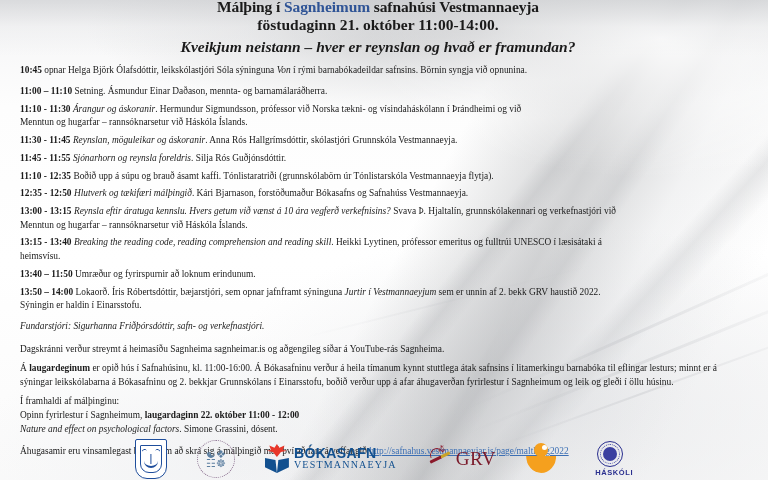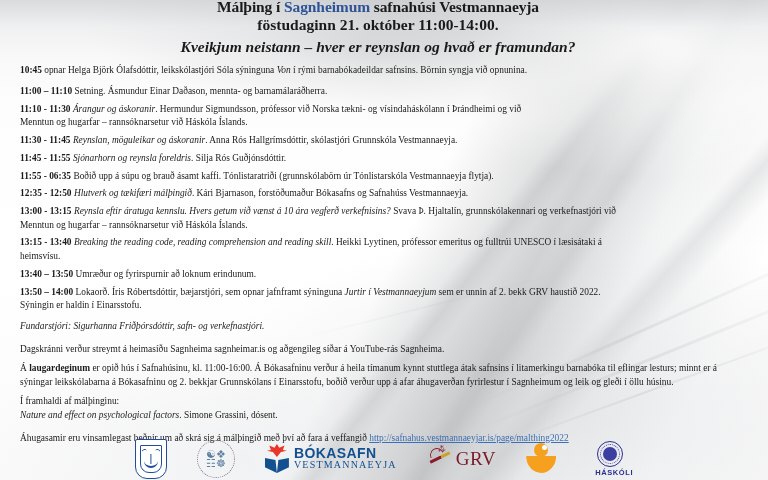--- a/index.html
+++ b/index.html
@@ -295,47 +295,48 @@
 
     <p class="entry"><span class="t">11:00 – 11:10</span><span> Setning. Ásmundur Einar Daðason, mennta- og barnamálaráðherra.</span></p>
 
     <p class="entry tight"><span class="t">11:10 - 11:30</span> <span class="ttl">Árangur og áskoranir</span><span>. Hermundur Sigmundsson, prófessor við Norska tækni- og vísindaháskólann í Þrándheimi og við</span></p>
     <p class="entry">Menntun og hugarfar – rannsóknarsetur við Háskóla Íslands.</p>
 
     <p class="entry"><span class="t">11:30 - 11:45</span> <span class="ttl">Reynslan, möguleikar og áskoranir</span><span>. Anna Rós Hallgrímsdóttir, skólastjóri Grunnskóla Vestmannaeyja.</span></p>
 
     <p class="entry"><span class="t">11:45 - 11:55</span> <span class="ttl">Sjónarhorn og reynsla foreldris</span><span>. Silja Rós Guðjónsdóttir.</span></p>
 
-    <p class="entry"><span class="t">11:55 - 06:35</span><span> Boðið upp á súpu og brauð ásamt kaffi. Tónlistaratriði (grunnskólabörn úr Tónlistarskóla Vestmannaeyja flytja).</span></p>
+    <p class="entry"><span class="t">11:10 - 12:35</span><span> Boðið upp á súpu og brauð ásamt kaffi. Tónlistaratriði (grunnskólabörn úr Tónlistarskóla Vestmannaeyja flytja).</span></p>
 
     <p class="entry"><span class="t">12:35 - 12:50</span> <span class="ttl">Hlutverk og tækifæri málþingið</span><span>. Kári Bjarnason, forstöðumaður Bókasafns og Safnahúss Vestmannaeyja.</span></p>
 
 
     <p class="entry tight"><span class="t">13:00 - 13:15</span> <span class="ttl">Reynsla eftir áratuga kennslu. Hvers getum við vænst á 10 ára vegferð verkefnisins?</span><span> Svava Þ. Hjaltalín, grunnskólakennari og verkefnastjóri við</span></p>
     <p class="entry">Menntun og hugarfar – rannsóknarsetur við Háskóla Íslands.</p>
 
     <p class="entry tight"><span class="t">13:15 - 13:40</span> <span class="ttl">Breaking the reading code, reading comprehension and reading skill</span><span>. Heikki Lyytinen, prófessor emeritus og  fulltrúi UNESCO í læsisátaki á</span></p>
     <p class="entry">heimsvísu.</p>
 
-    <p class="entry"><span class="t">13:40 – 13:50</span><span> Umræður og fyrirspurnir að loknum erindunum.</span></p>
+    <p class="entry"><span class="t">13:40 – 11:50</span><span> Umræður og fyrirspurnir að loknum erindunum.</span></p>
 
     <p class="entry tight"><span class="t">13:50 – 14:00</span><span> Lokaorð. Íris Róbertsdóttir, bæjarstjóri, sem opnar jafnframt sýninguna </span><span class="ttl">Jurtir í Vestmannaeyjum</span><span> sem er unnin af 2. bekk GRV haustið 2022.</span></p>
     <p class="entry">Sýningin er haldin í Einarsstofu.</p>
 
     <div class="gap-sm"></div>
 
     <p class="para it">Fundarstjóri: Sigurhanna Friðþórsdóttir, safn- og verkefnastjóri.</p>
 
     <div class="gap-sm"></div>
 
     <p class="para">Dagskránni verður streymt á heimasíðu Sagnheima sagnheimar.is og aðgengileg síðar á YouTube-rás Sagnheima.</p>
 
     <p class="para"><span>Á </span><b>laugardeginum</b><span> er opið hús í Safnahúsinu, kl. 11:00-16:00. Á Bókasafninu verður á heila tímanum kynnt stuttlega átak safnsins í litamerkingu barnabóka til eflingar lesturs; minnt er á sýningar leikskólabarna á Bókasafninu og 2. bekkjar Grunnskólans í Einarsstofu, boðið verður upp á afar áhugaverðan fyrirlestur í Sagnheimum og leik og gleði í öllu húsinu.</span></p>
 
     <p class="para" style="margin-bottom:0">Í framhaldi af málþinginu:</p>
+    <p class="para" style="margin-bottom:0"><span>Opinn fyrirlestur í Sagnheimum, </span><b>laugardaginn 22. október 11:00 - 12:00</b></p>
     <p class="para"><span class="ital">Nature and effect on psychological factors</span><span>. Simone Grassini, dósent.</span></p>
 
     <div class="gap-sm"></div>
 
     <p class="para"><span>Áhugasamir eru vinsamlegast beðnir um að skrá sig á málþingið með því að fara á veffangið </span><a class="link" href="#">http://safnahus.vestmannaeyjar.is/page/malthing2022</a></p>
 
   </div>
 
   <div class="logos">
 

